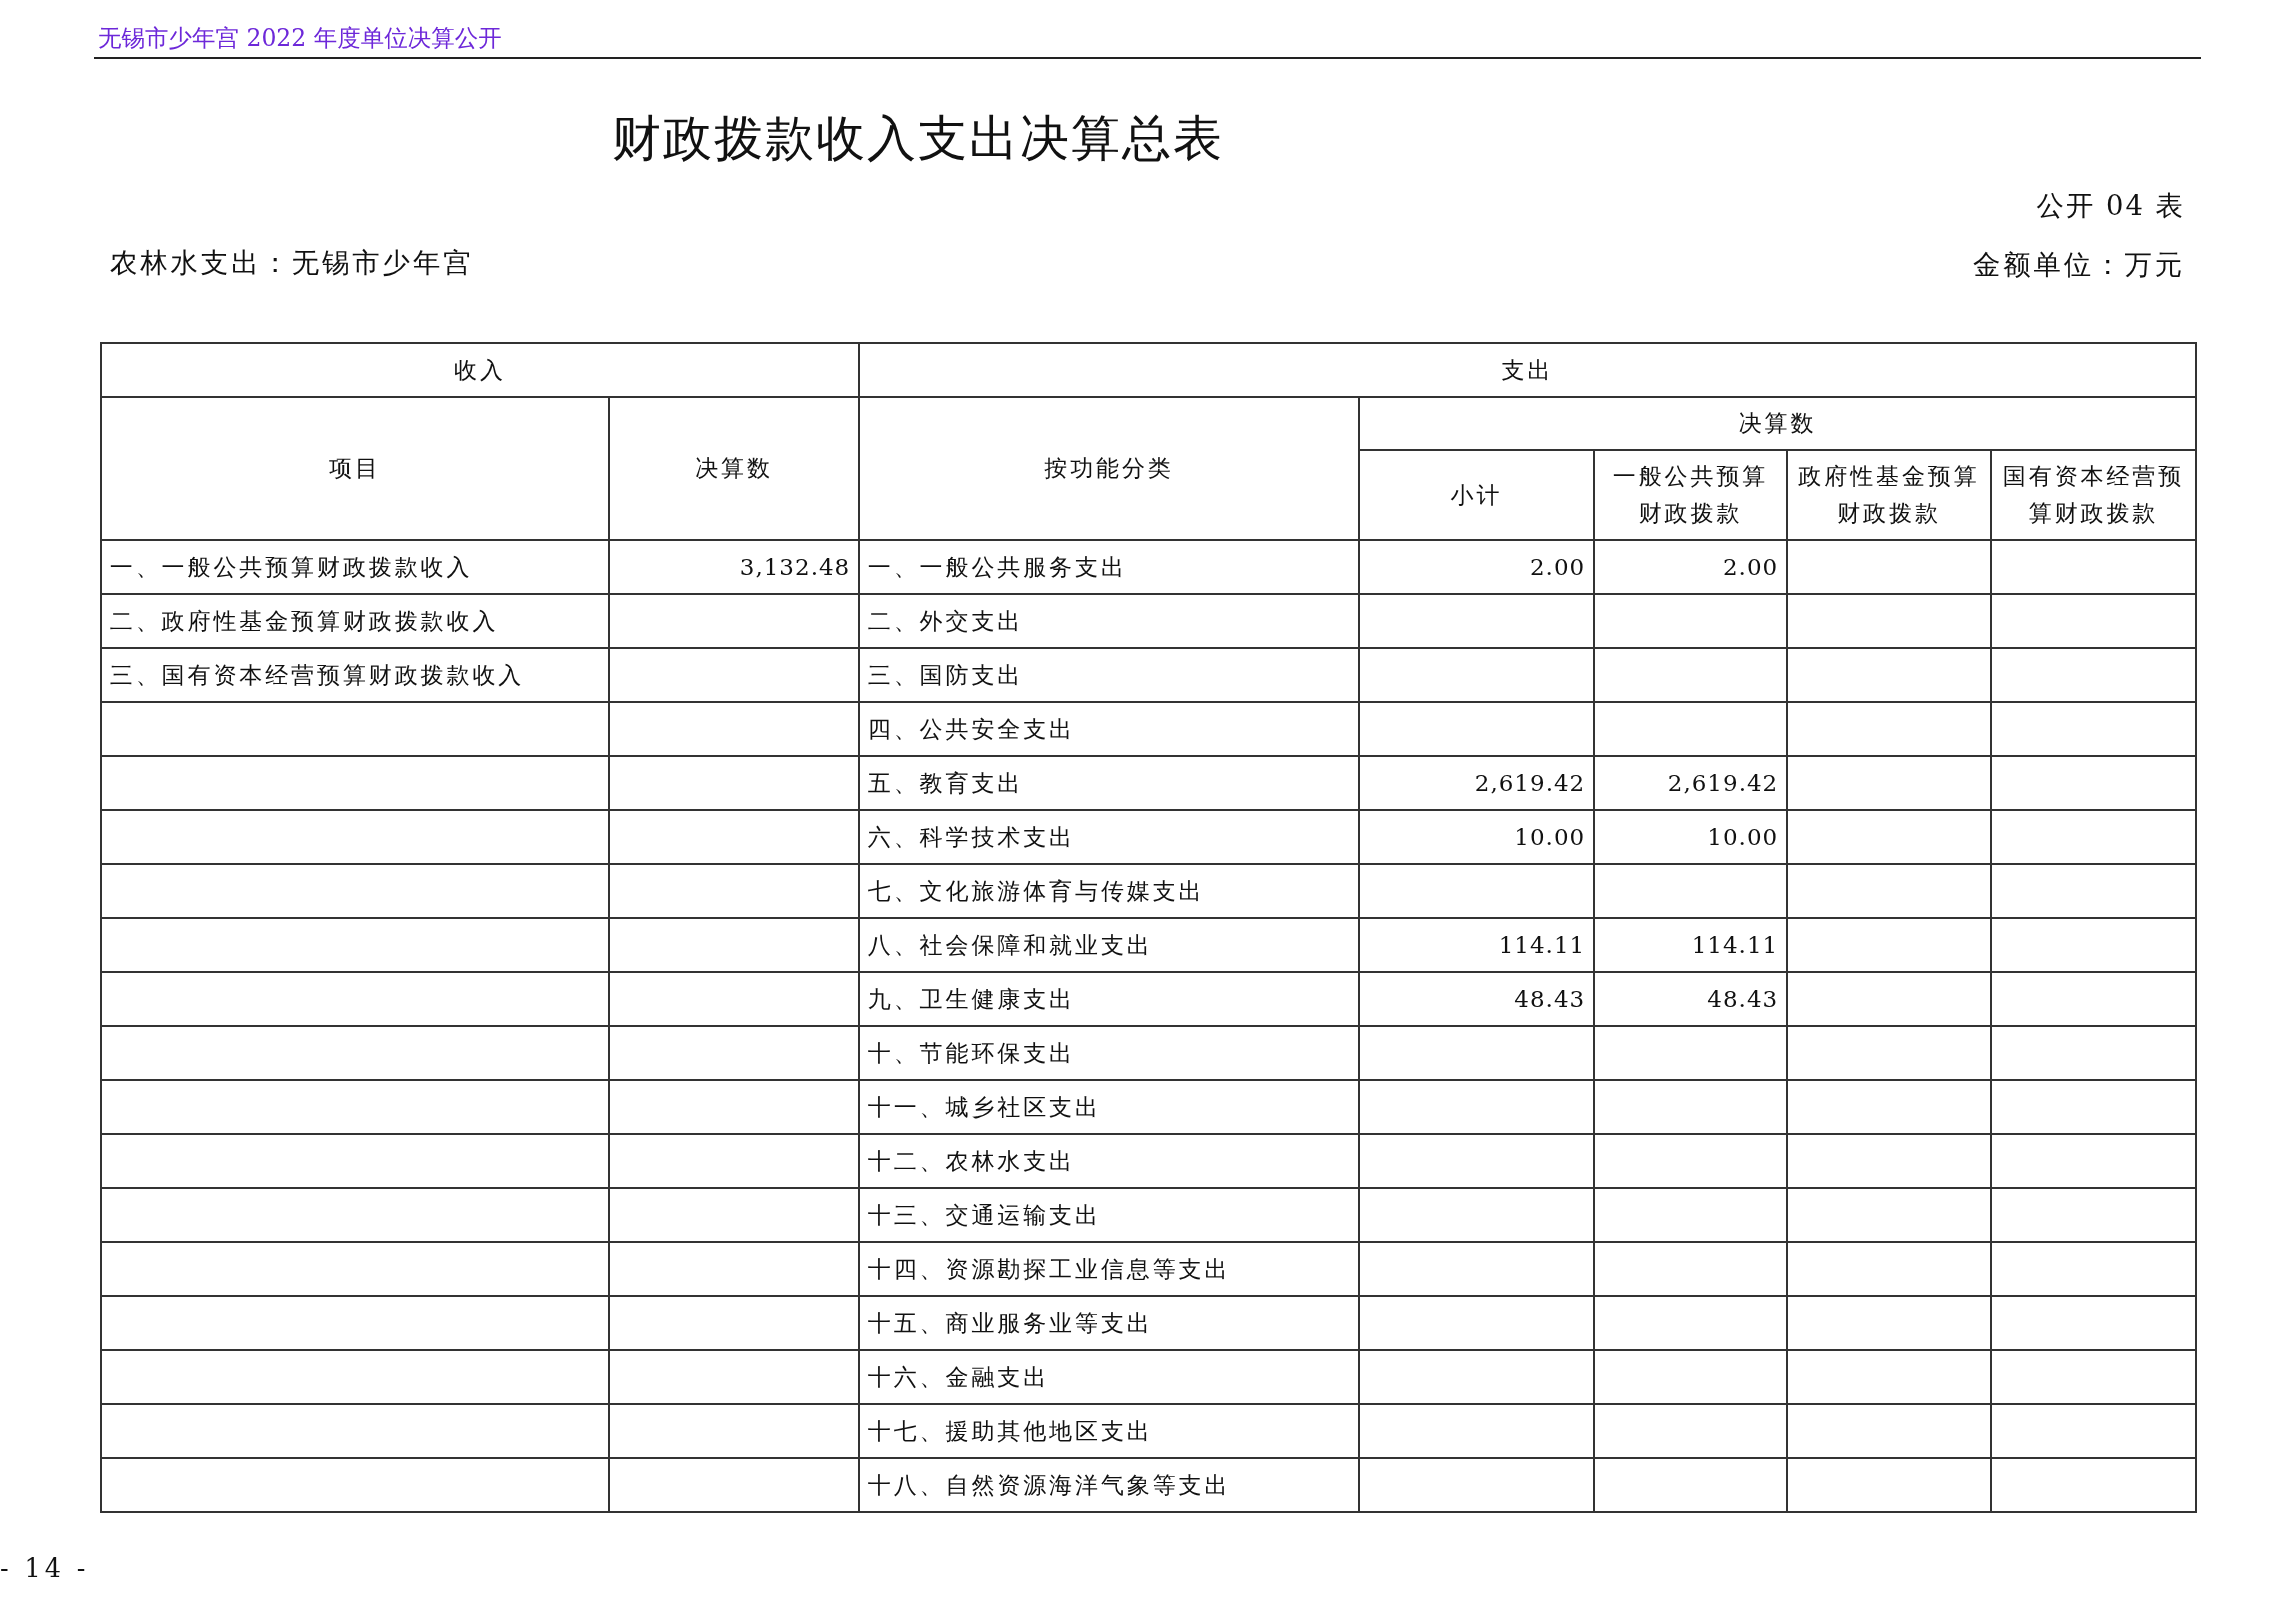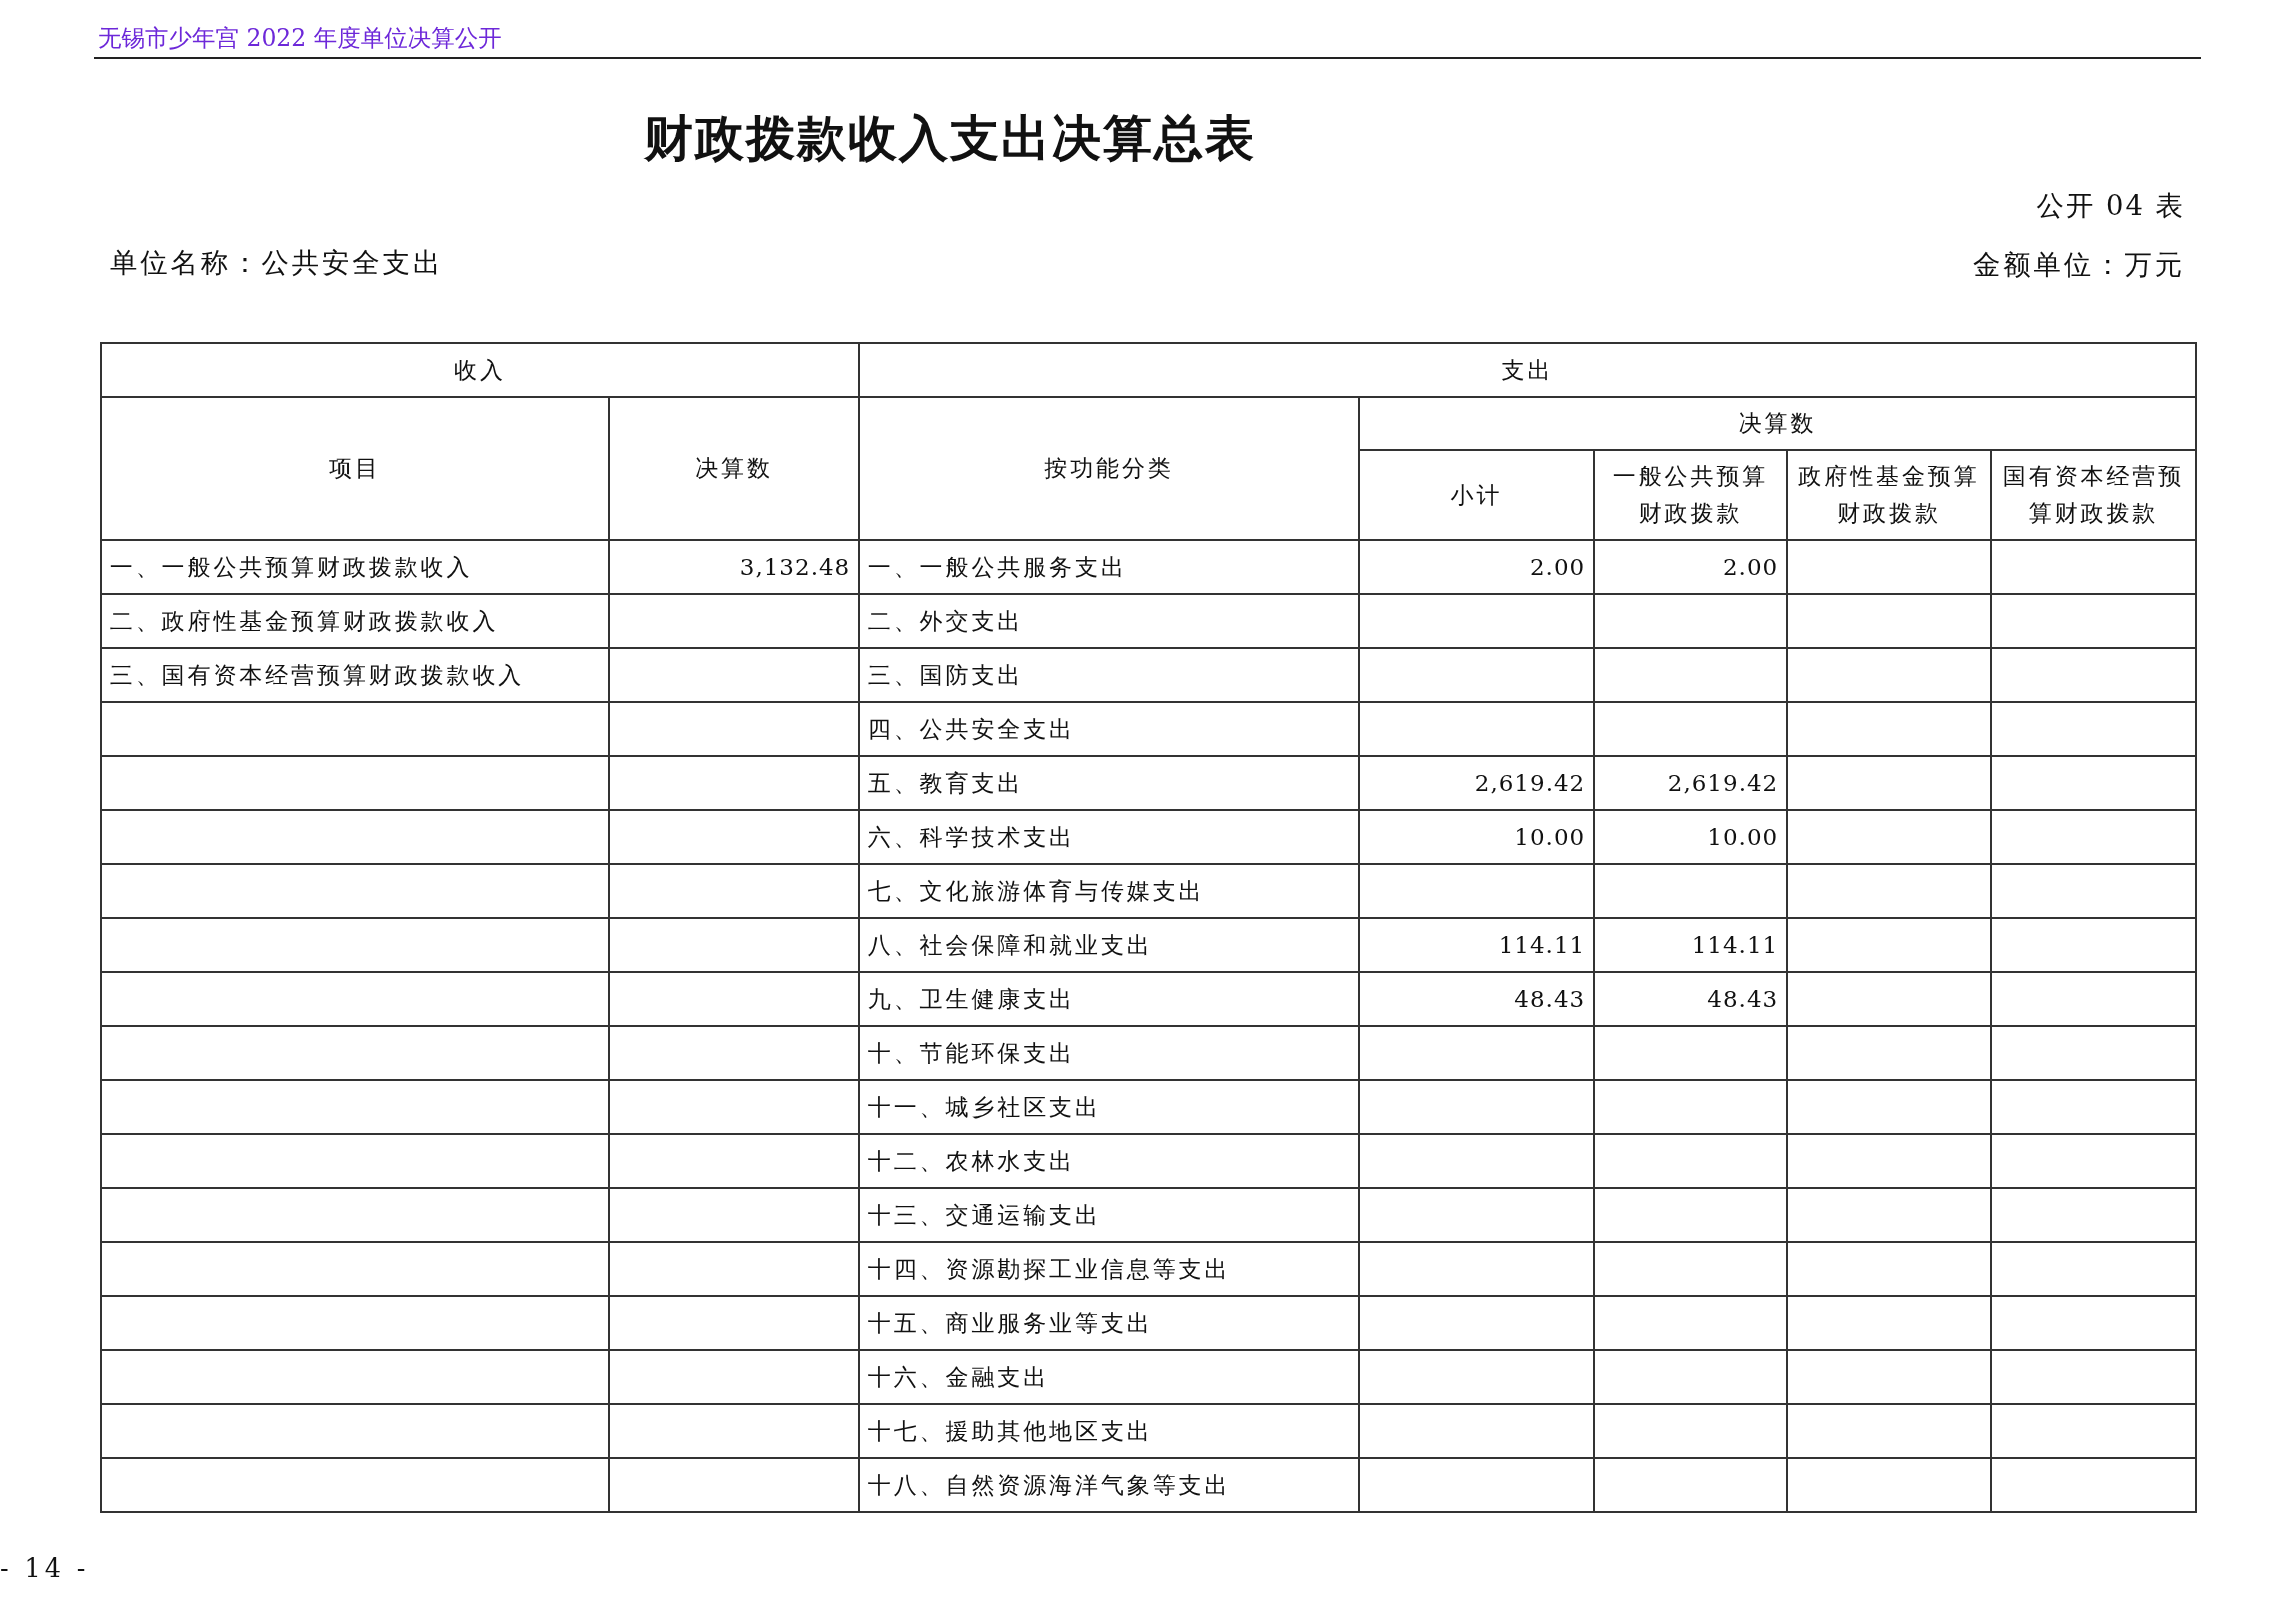--- a/index.html
+++ b/index.html
@@ -2,22 +2,22 @@
 <html><head>
 <meta charset="utf-8">
 <style>
   html, body { margin:0; padding:0; background:#ffffff; }
   body { width:2293px; height:1621px; position:relative; overflow:hidden;
          font-family:"DejaVu Serif","Liberation Serif",serif; color:#111; }
   .running-header { position:absolute; left:98px; top:21.6px; font-size:23.5px; color:#6d28d9; }
   .header-rule { position:absolute; left:94px; width:2107px; top:57px; height:0;
                  border-top:2px solid #222; }
   .title { position:absolute; left:0; width:1836px; top:106px; text-align:center;
-           font-size:49px; font-weight:bold; letter-spacing:2px;
-           font-family:"DejaVu Sans","Liberation Sans",sans-serif;margin-left:32px; }
+           font-size:49px; font-weight:normal; letter-spacing:2px;
+           font-family:"DejaVu Sans","Liberation Sans",sans-serif; }
   .table-no { position:absolute; right:108px; top:188px; font-size:27.4px; letter-spacing:2px;margin-left:44px; }
   .unit-name { position:absolute; left:110px; top:245px; font-size:27.4px; letter-spacing:2.9px; }
   .amount-unit { position:absolute; right:108px; top:247px; font-size:27.4px; letter-spacing:2.9px; }
   table.fin { position:absolute; left:100px; top:294px; width:2095px;
               border-collapse:collapse; table-layout:fixed; font-size:23px;margin-top:48px; }
   table.fin td { border:2px solid #333; padding:0 7.8px; overflow:hidden; white-space:nowrap;
                  letter-spacing:2.9px; }
   table.fin td.c { text-align:center; }
   table.fin td.r { text-align:right; letter-spacing:1px; padding-right:7.8px; }
   table.fin td.wrap { white-space:normal; line-height:37px; text-align:center; }
@@ -28,21 +28,21 @@
   .page-number { position:absolute; left:0; width:2293px; top:1553px; text-align:left;
                  font-size:25.5px; letter-spacing:3.9px; }
 </style>
 </head>
 <body>
 
 <div class="running-header">无锡市少年宫 2022 年度单位决算公开</div>
 <div class="header-rule"></div>
 <div class="title">财政拨款收入支出决算总表</div>
 <div class="table-no">公开 04 表</div>
-<div class="unit-name">单位名称：公共安全支出</div>
+<div class="unit-name">农林水支出：无锡市少年宫</div>
 <div class="amount-unit">金额单位：万元</div>
 
 <table class="fin">
   <colgroup>
     <col style="width:508px">
       <col style="width:250px">
       <col style="width:500px">
     <col style="width:235px">
       <col style="width:193px">
       <col style="width:204px">

